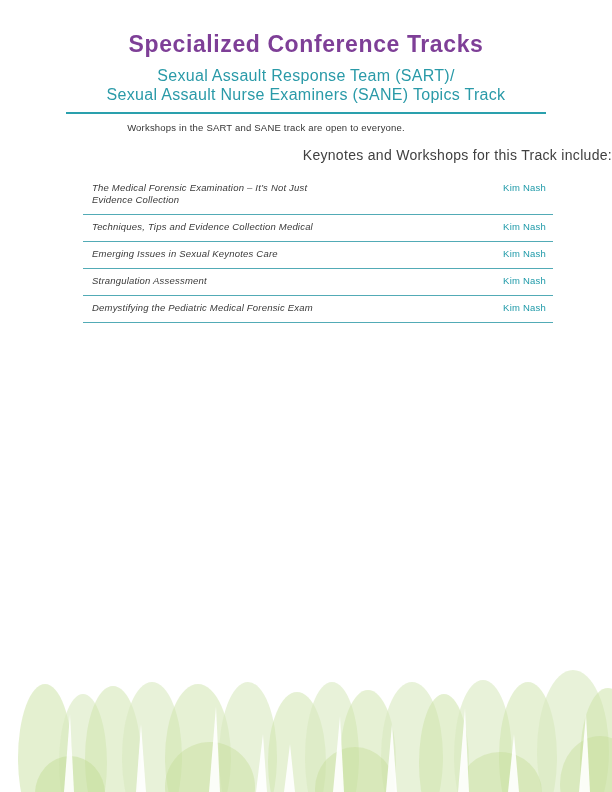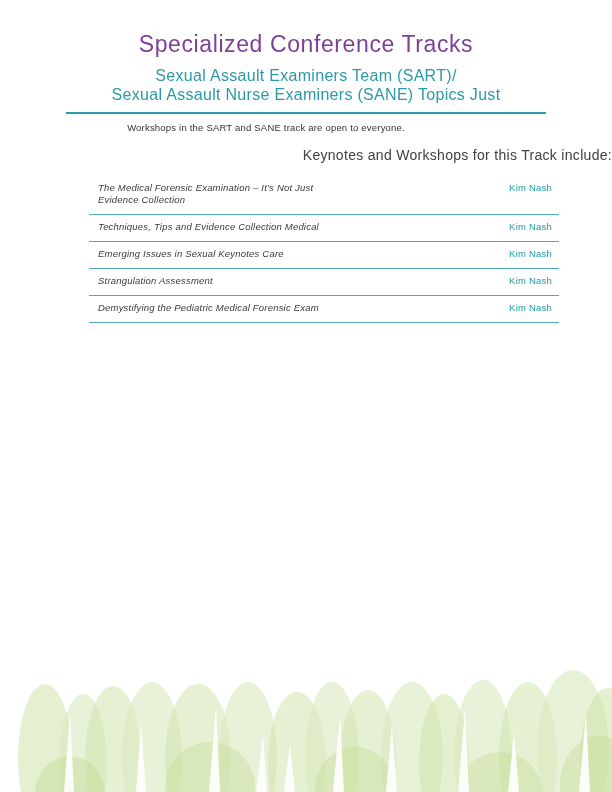--- a/index.html
+++ b/index.html
@@ -7,21 +7,21 @@
     position:relative;
     width:612px;height:792px;
     margin:0 auto;
     background:#ffffff;
     overflow:hidden;
     font-family:"Liberation Sans", sans-serif;
   }
   .doc-title{
     position:absolute;top:31px;left:0;width:612px;
     text-align:center;
-    font-size:23px;font-weight:400;letter-spacing:0.6px;
+    font-size:23px;font-weight:700;letter-spacing:0.6px;
     color:#7e3f97;
   }
   .doc-subtitle{
     position:absolute;top:66px;left:0;width:612px;
     text-align:center;
     font-size:16px;font-weight:500;line-height:19px;letter-spacing:0.3px;
     color:#2a9aa8;
   }
   .header-rule{
     position:absolute;top:112px;left:66px;width:480px;height:0;
@@ -33,21 +33,21 @@
     font-size:9.5px;letter-spacing:0.2px;
     color:#343434;
   }
   .section-heading{
     position:absolute;top:147px;left:0;width:612px;
     text-align:right;
     font-size:14px;letter-spacing:0.3px;
     color:#404040;
   }
   .sessions-table{
-    position:absolute;top:176px;left:89px;width:470px;
+    position:absolute;top:176px;left:83px;width:470px;
   }
   .session-row{
     display:flex;justify-content:space-between;align-items:flex-start;
     border-bottom:1px solid #52abb6;
     padding:6px 0 8px 0;
   }
   .session-title{
     box-sizing:border-box;
     width:250px;padding-left:9px;
     font-size:9.5px;font-style:italic;line-height:12px;letter-spacing:0.2px;
@@ -65,22 +65,22 @@
   }
 </style>
 </head>
 <body>
 
 <div class="page">
 
   <div class="doc-title">Specialized Conference Tracks</div>
 
   <div class="doc-subtitle">
-    <div>Sexual Assault Examiners Team (SART)/</div>
-    <div>Sexual Assault Nurse Examiners (SANE) Topics Just</div>
+    <div>Sexual Assault Response Team (SART)/</div>
+    <div>Sexual Assault Nurse Examiners (SANE) Topics Track</div>
   </div>
 
   <div class="header-rule"></div>
 
   <div class="doc-note">Workshops in the SART and SANE track are open to everyone.</div>
 
   <div class="section-heading">Keynotes and Workshops for this Track include:</div>
 
   <div class="sessions-table">
 

